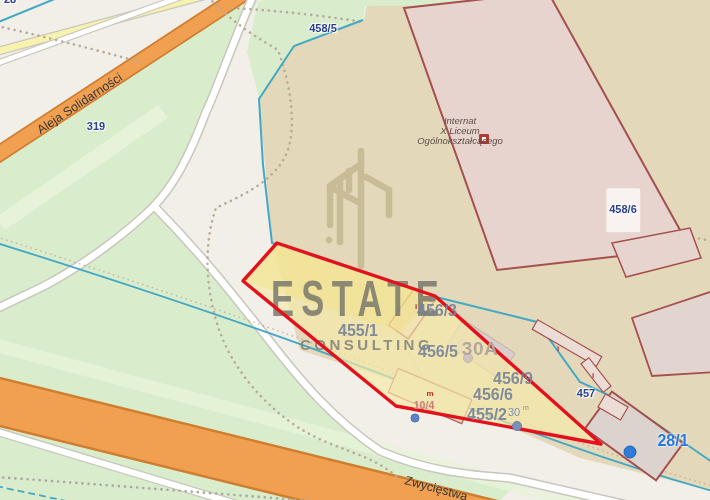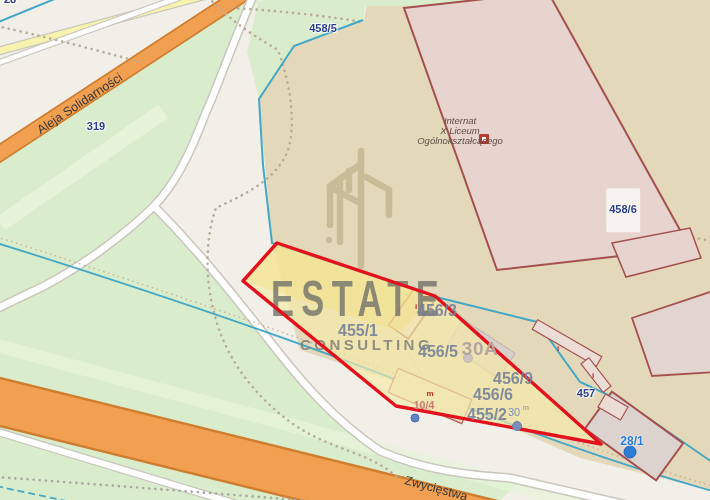--- a/index.html
+++ b/index.html
@@ -4,22 +4,22 @@
 <style>
   html,body{margin:0;padding:0;background:#ddd;}
   #stage{position:relative;width:710px;height:500px;overflow:hidden;background:#f2efe9;
          font-family:"Liberation Sans",sans-serif;}
   #stage svg.layer, #labels, #watermark{position:absolute;left:0;top:0;width:710px;height:500px;}
   .lbl{position:absolute;transform:translate(-50%,-50%);white-space:pre-line;text-align:center;
        pointer-events:none;line-height:1.05;}
   .navy{color:#2b3f90;font-weight:700;font-size:11px;
         text-shadow:0 0 2px #fff,0 0 2px #fff,1px 1px 1px #fff,-1px -1px 1px #fff;}
   .halo{background:rgba(255,255,255,.72);padding:16px 3px;border-radius:2px;}
-  .blue-big{color:#2779dd;font-weight:700;font-size:12px;
-        text-shadow:0 0 2px #fff,0 0 2px #fff;}
+  .blue-big{color:#2779dd;font-weight:700;font-size:16px;
+        text-shadow:0 0 2px #fff,0 0 2px #fff;margin-left:41px;}
   .blue-muted{color:#7b90b8;font-weight:400;font-size:11px;}
   .gray-big{color:#b3a69f;font-weight:700;font-size:19px;letter-spacing:.5px;}
   .pink{color:#c97b74;font-weight:700;font-size:10.5px;}
   .slate{color:#77829b;font-weight:700;font-size:16px;opacity:.9;}
   .poi{color:#5d5047;font-size:9.5px;font-weight:400;}
   .road{color:#363636;font-size:12.5px;}
   .redmark{color:#c1272d;font-size:8px;font-weight:700;}
   .graymark{color:#8d8d8d;font-size:7px;}
   .marker{position:absolute;border-radius:50%;transform:translate(-50%,-50%);}
   .schoolicon{position:absolute;width:10px;height:10px;background:#b63a32;border-radius:2px;

